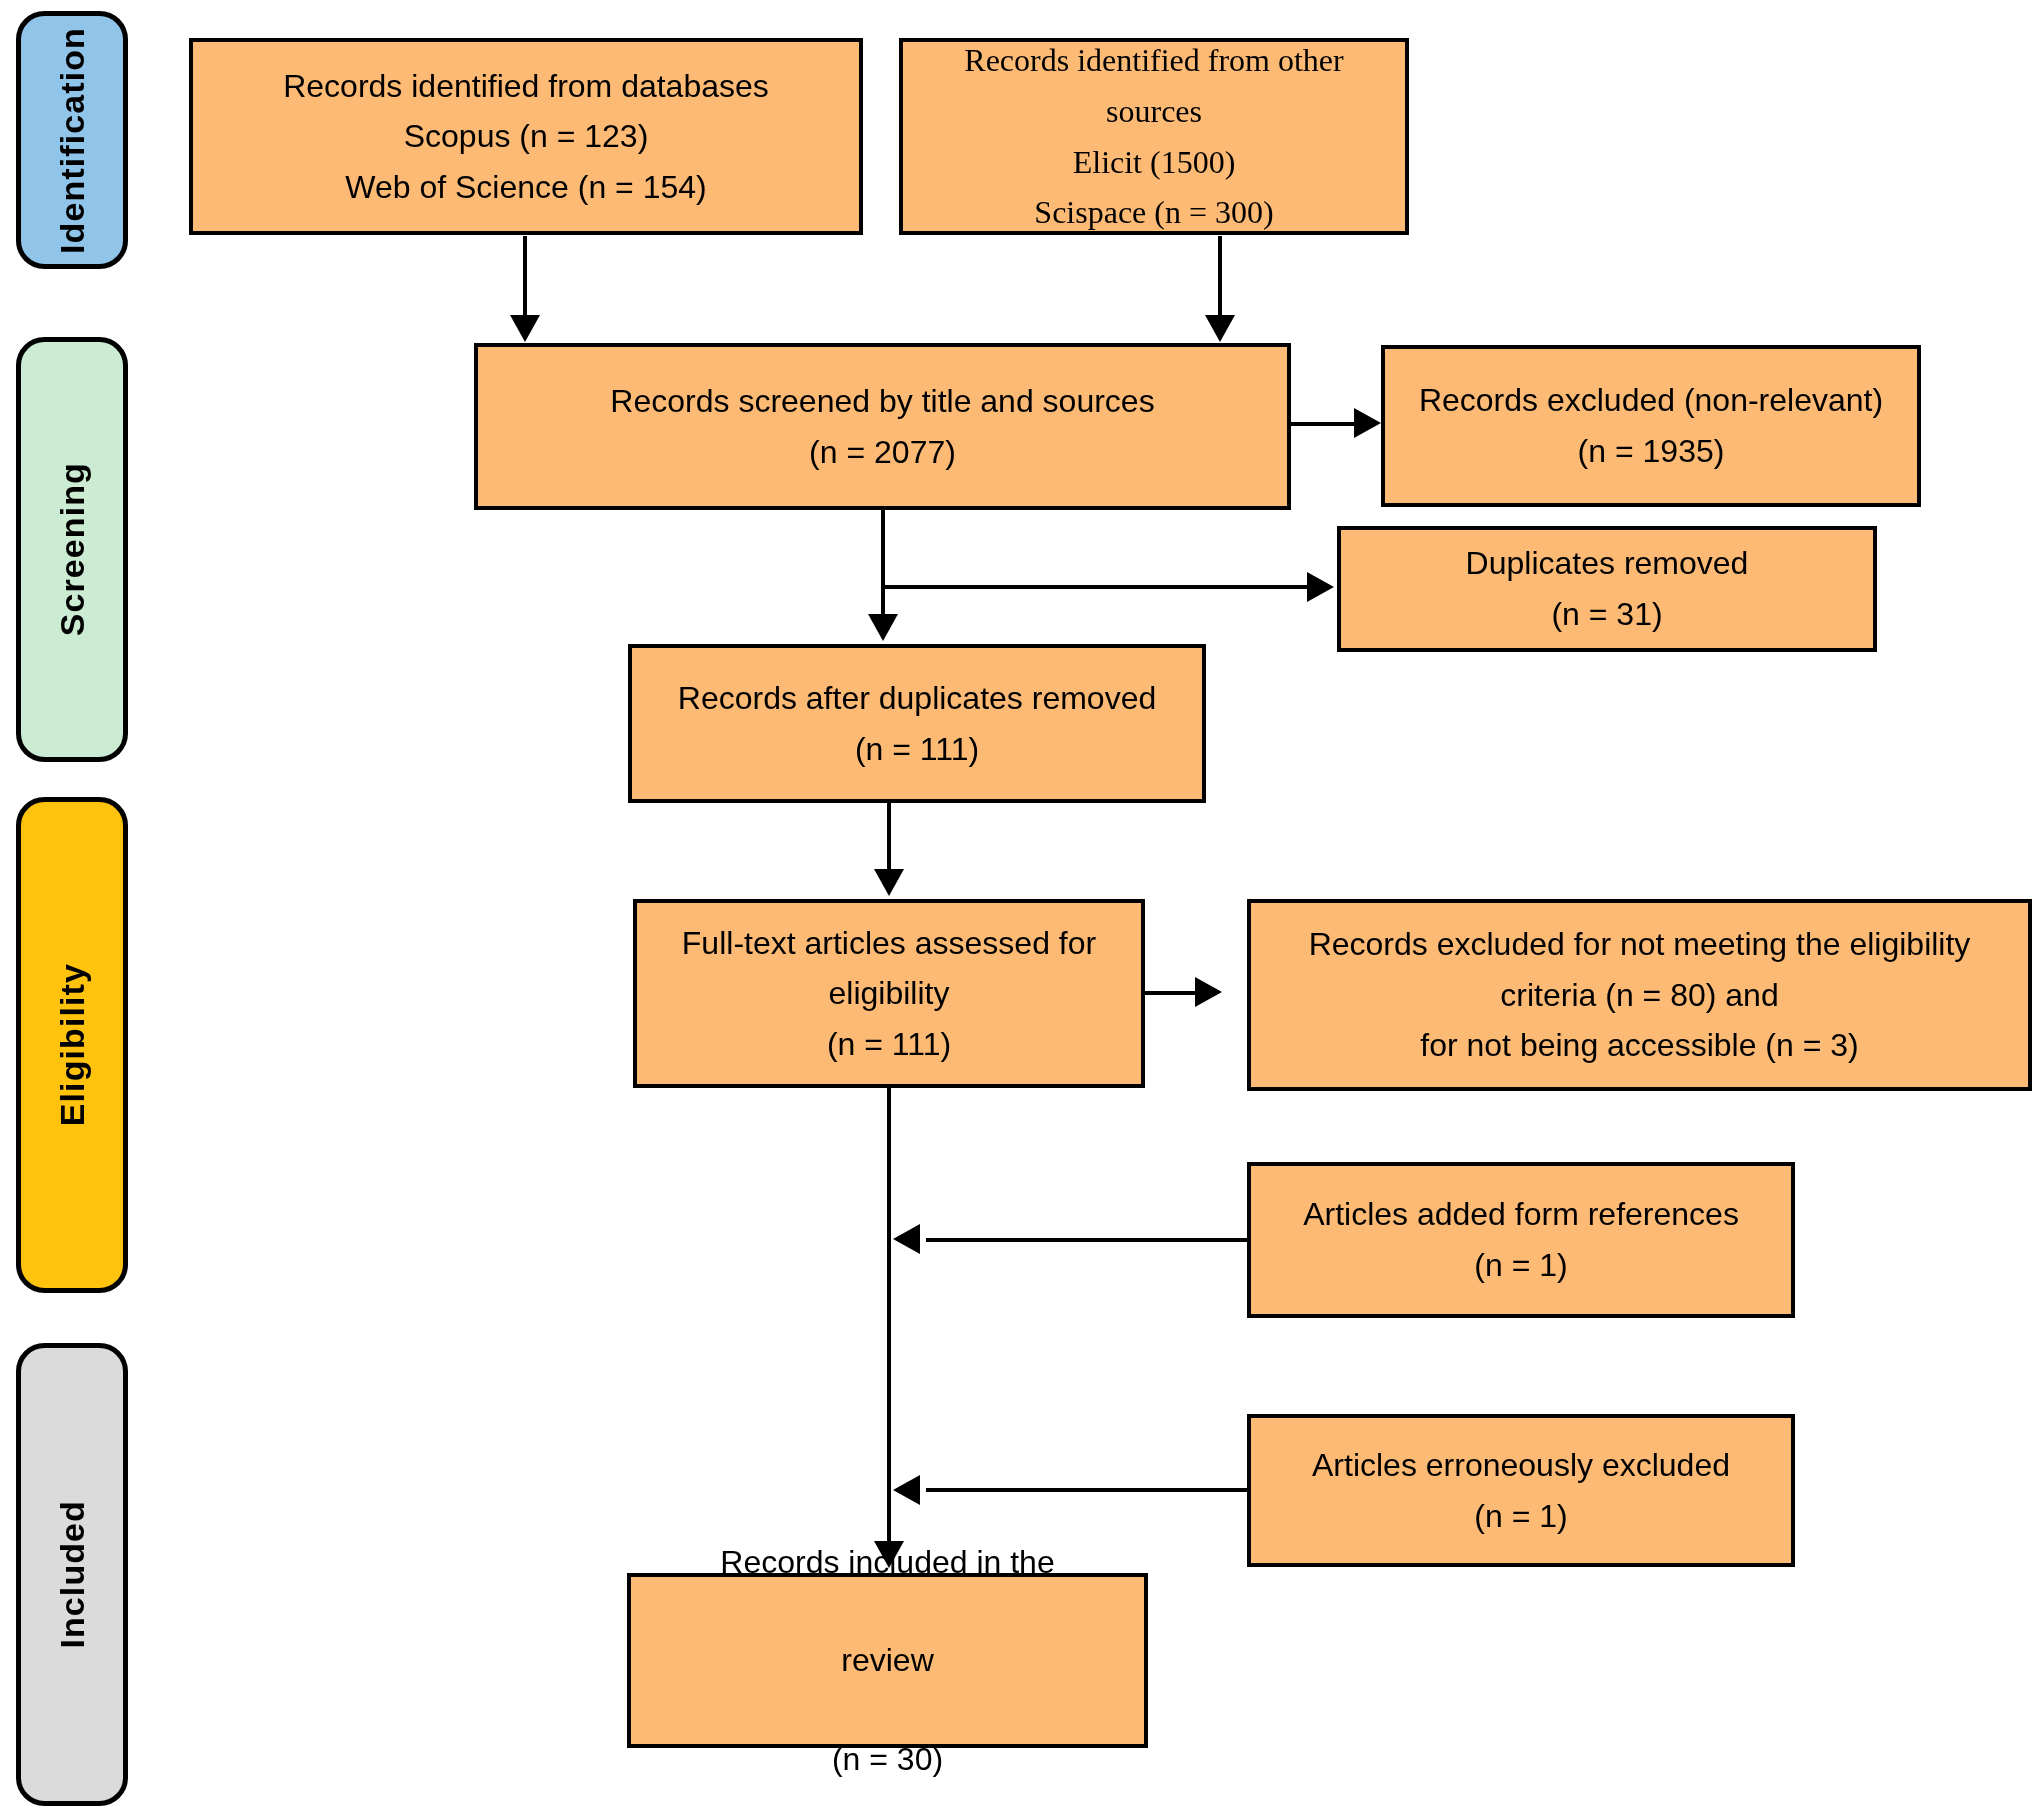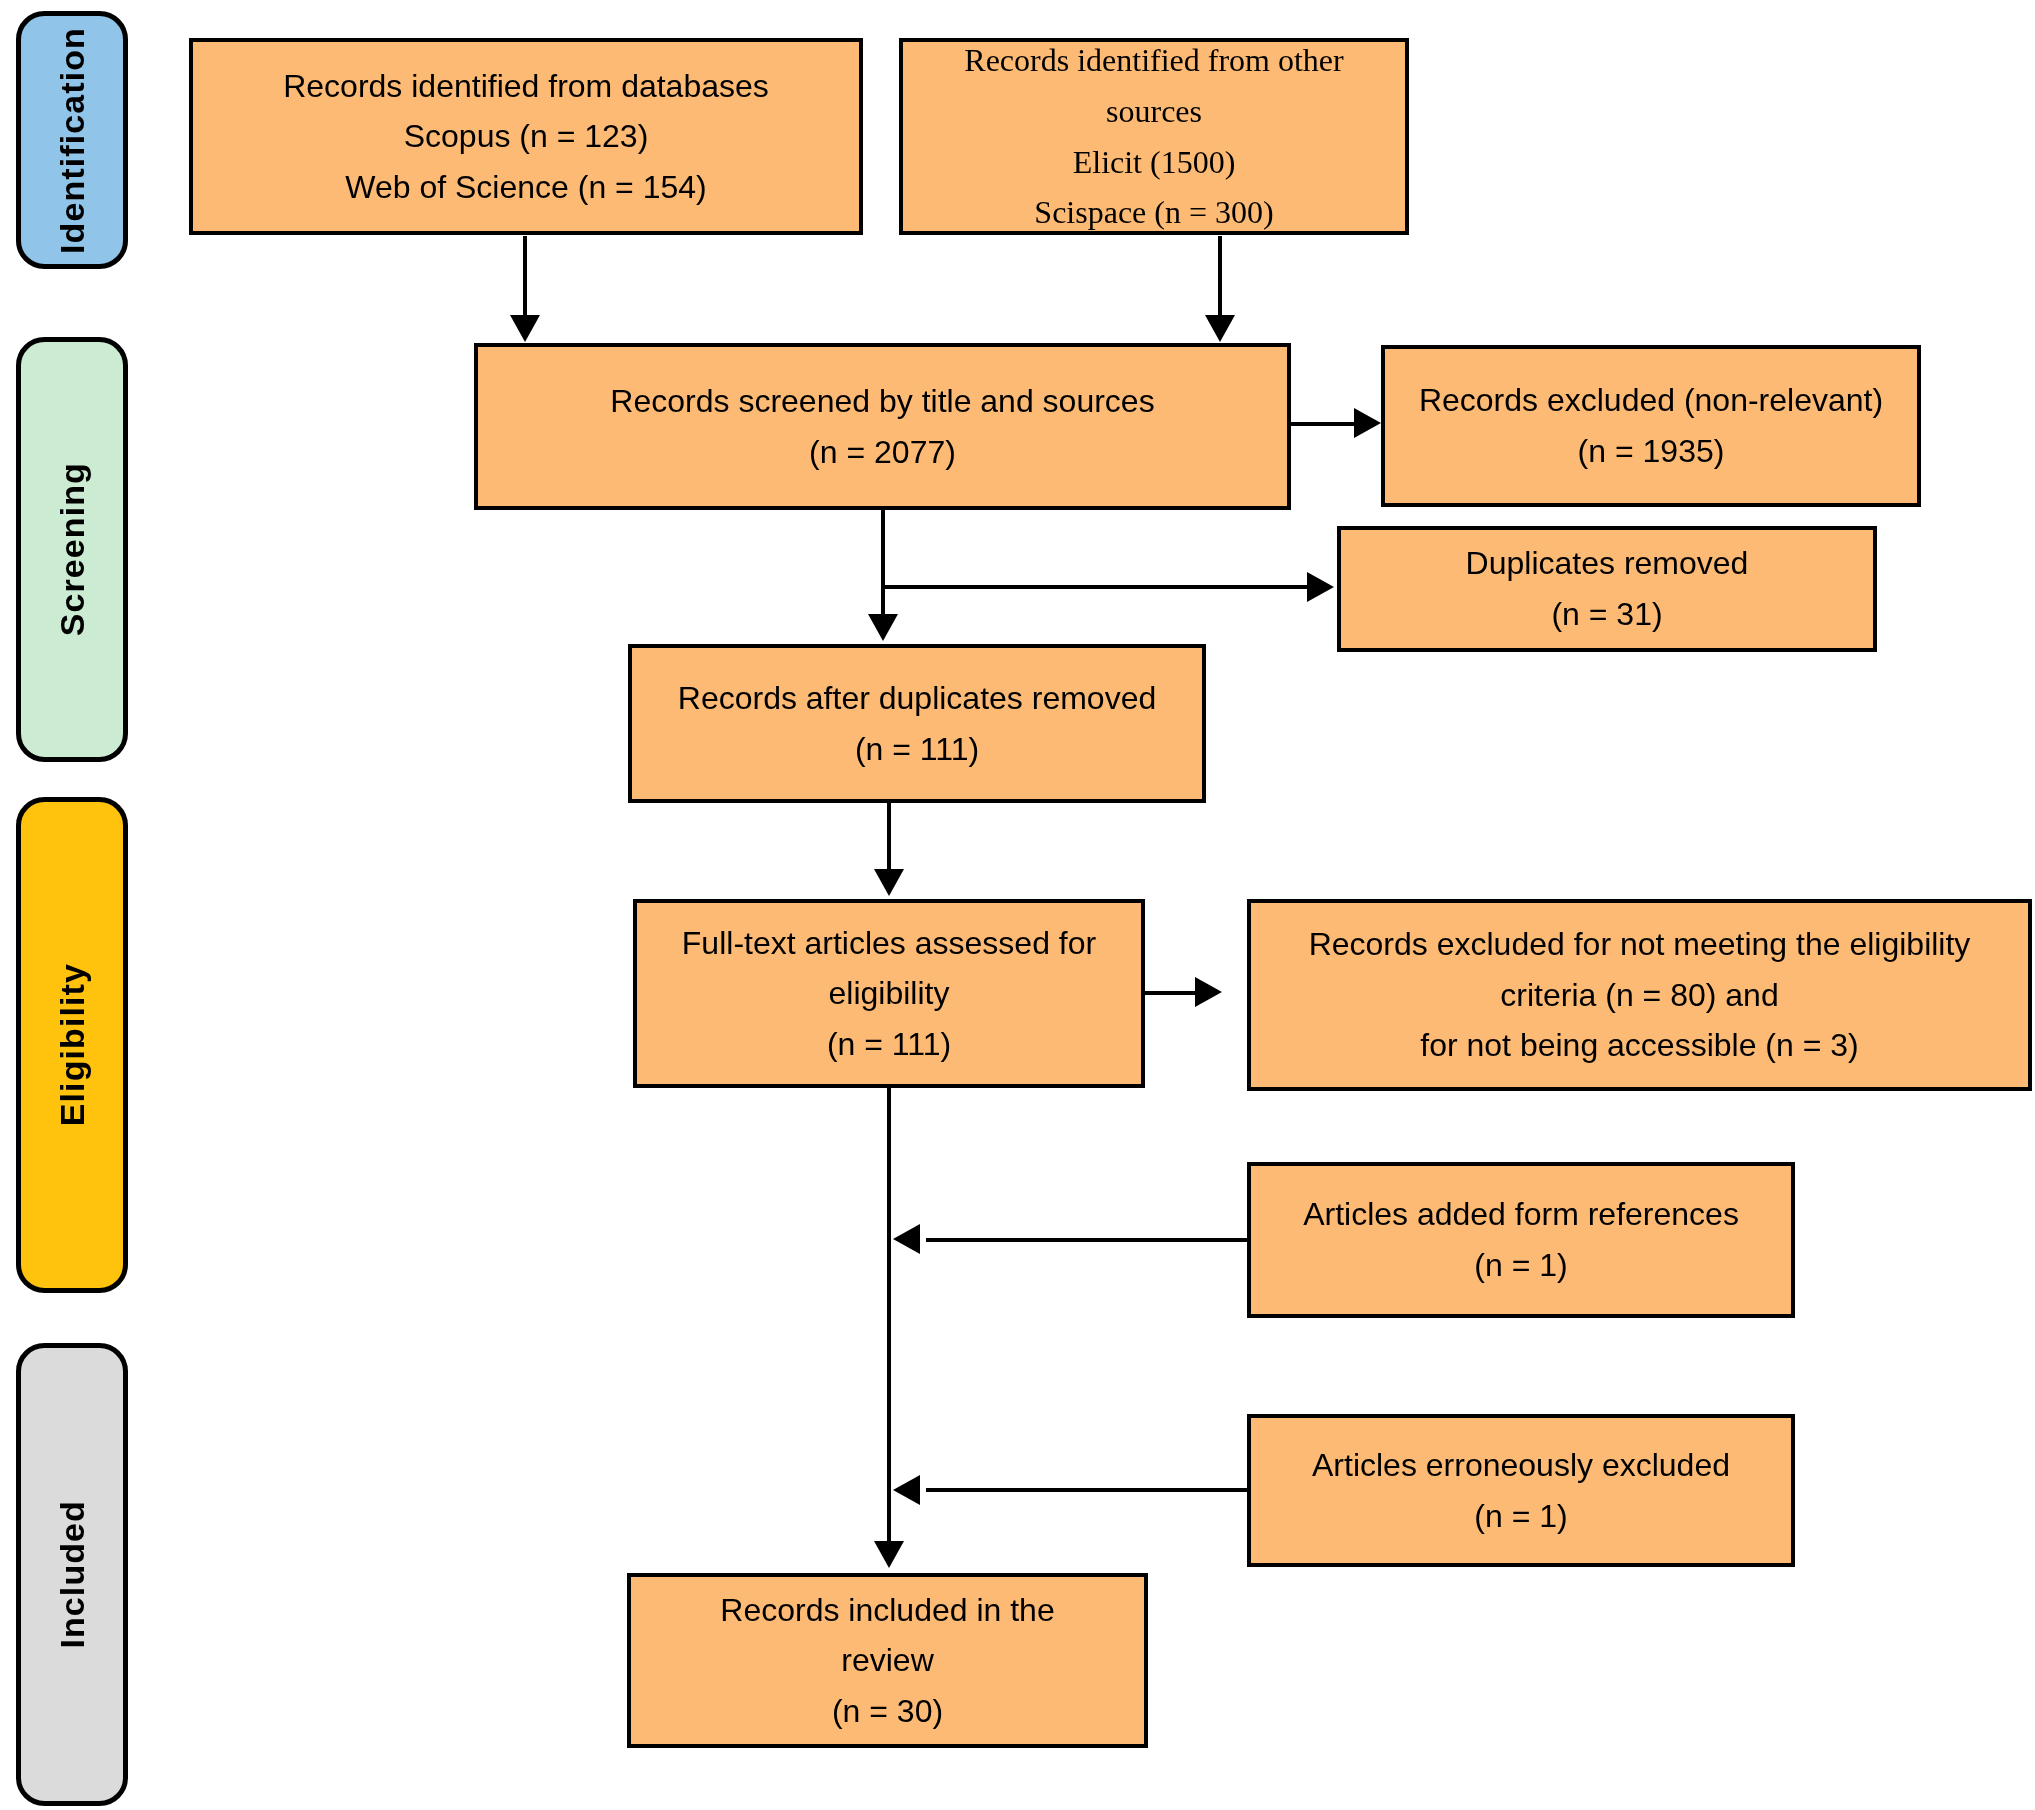--- a/index.html
+++ b/index.html
@@ -158,20 +158,20 @@
   <div class="line" style="left:926px;top:1238px;width:321px;height:3.8px;"></div>
   <div class="arrowhead-left" style="left:893px;top:1224px;"></div>
 
   <div class="fbox" style="left:1247px;top:1414px;width:548px;height:153px;">
     <div>Articles erroneously excluded</div>
     <div>(n = 1)</div>
   </div>
   <div class="line" style="left:926px;top:1488px;width:321px;height:3.8px;"></div>
   <div class="arrowhead-left" style="left:893px;top:1475px;"></div>
 
-  <div class="fbox" style="left:627px;top:1573px;width:521px;height:175px;">
+  <div class="fbox" style="left:627px;top:1573px;width:521px;height:175px;gap:48px;">
     <div>Records included in the</div>
     <div>review</div>
     <div>(n = 30)</div>
   </div>
 
 </div>
 
 
 </body></html>

